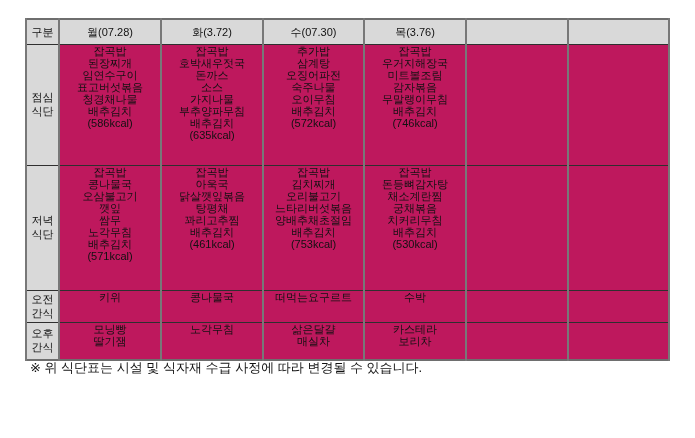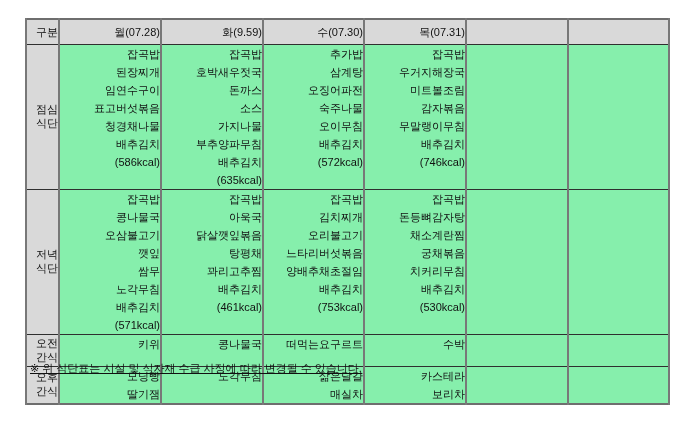--- a/index.html
+++ b/index.html
@@ -27,59 +27,58 @@
   }
   table.menu-table td,
   table.menu-table th {
     border-left: 2px solid #787878;
     border-right: 2px solid #787878;
     border-top: 1px solid #2f2f2f;
     border-bottom: 1px solid #2f2f2f;
     padding: 0;
     font-size: 11px;
     font-weight: normal;
-    text-align: right;
+    text-align: center;
     white-space: pre-line;
     overflow: hidden;
   }
   tr.header-row th {
     background: var(--header-bg, #d9d9d9);
     height: 24px;
     line-height: 14px;
     vertical-align: middle;
   }
   th.row-label {
     background: var(--header-bg, #d9d9d9);
     vertical-align: middle;
     line-height: 14px;
     border-right-width: 3px;
     font-family: Liberation Mono, monospace;
   }
   th.corner {
     border-right-width: 3px;
   }
   td.menu-cell {
-    background: #86efac;
+    background: #be185d;
     vertical-align: top;
-    line-height: 18px;
+    line-height: 12px;
     padding-top: 4px;
   }
   tr.lunch-row  { height: 121px; }
   tr.dinner-row { height: 125px; }
   tr.am-row     { height: 32px; }
   tr.pm-row     { height: 37px; }
   .footnote {
     position: absolute;
     left: 30px;
     top: 360px;
-    font-size: 11px;
+    font-size: 13px;
     line-height: 16px;
     color: #111111;
     white-space: nowrap;
-    text-decoration: underline;
   }
 </style>
 </head>
 <body>
 
 <div class="page">
 
   <table class="menu-table">
     <colgroup>
       <col style="width:33px">
@@ -87,23 +86,23 @@
       <col style="width:102px">
       <col style="width:101px">
       <col style="width:102px">
       <col style="width:102px">
       <col style="width:101px">
     </colgroup>
     <tbody>
       <tr class="header-row">
         <th class="corner">구분</th>
         <th>월(07.28)</th>
-        <th>화(9.59)</th>
+        <th>화(3.72)</th>
         <th>수(07.30)</th>
-        <th>목(07.31)</th>
+        <th>목(3.76)</th>
         <th></th>
         <th></th>
       </tr>
 
       <tr class="lunch-row">
         <th class="row-label">점심
 식단</th>
         <td class="menu-cell">잡곡밥
 된장찌개
 임연수구이

